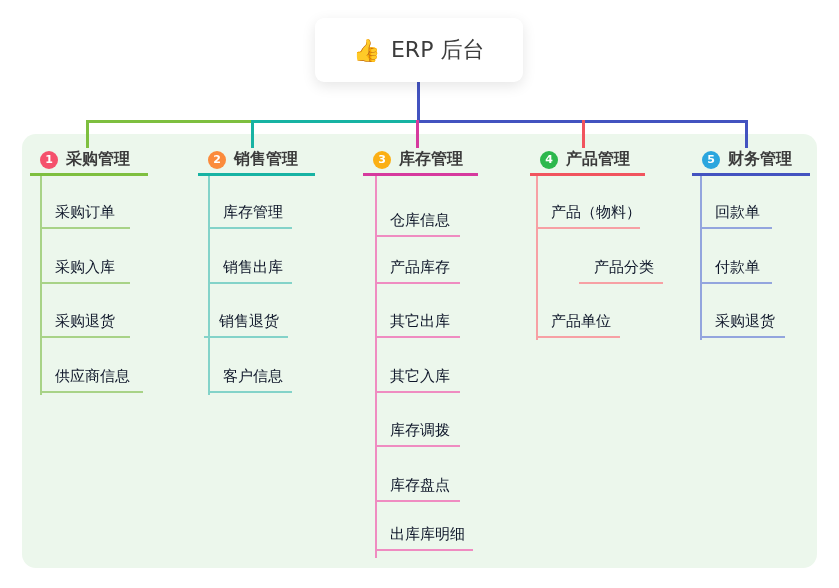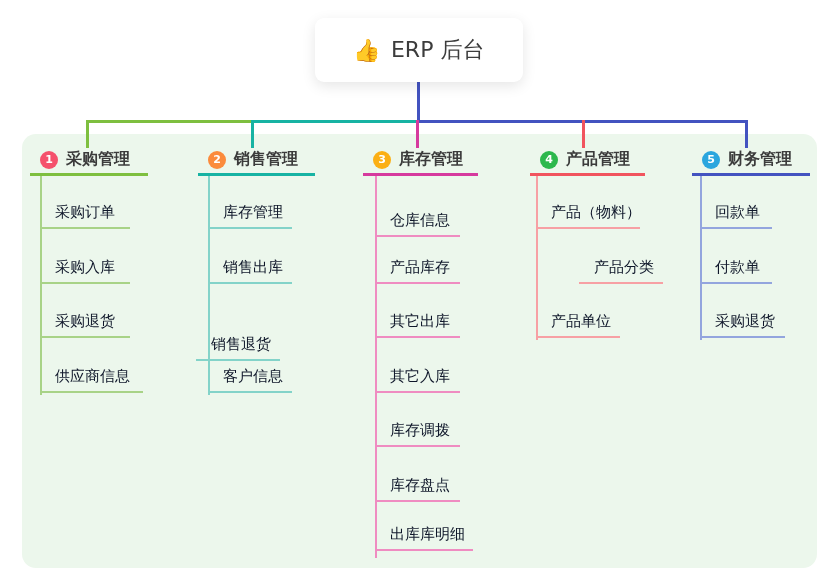--- a/index.html
+++ b/index.html
@@ -51,21 +51,21 @@
       <div class="child-node" style="left: 40px; top: 256px; width: 90px; height: 28px; border-bottom: 2px solid rgb(168, 211, 135);">采购入库</div>
       <div class="child-node" style="left: 40px; top: 310px; width: 90px; height: 28px; border-bottom: 2px solid rgb(168, 211, 135);">采购退货</div>
       <div class="child-node" style="left: 40px; top: 365px; width: 103px; height: 28px; border-bottom: 2px solid rgb(168, 211, 135);">供应商信息</div>
       <div class="branch-header" style="left: 198px; top: 146px; width: 117px; border-bottom: 3px solid rgb(23, 179, 163);">
         <span class="badge" style="background: rgb(251, 139, 60);">2</span>
         <span>销售管理</span>
       </div>
       <div class="cline" style="left: 208px; top: 176px; width: 2px; height: 218.5px; background: rgb(131, 211, 201);"></div>
       <div class="child-node" style="left: 208px; top: 201px; width: 84px; height: 28px; border-bottom: 2px solid rgb(131, 211, 201);">库存管理</div>
       <div class="child-node" style="left: 208px; top: 256px; width: 84px; height: 28px; border-bottom: 2px solid rgb(131, 211, 201);">销售出库</div>
-      <div class="child-node" style="left: 196px; top: 310px; width: 84px; height: 28px; border-bottom: 2px solid rgb(131, 211, 201); margin-top: 23px;">销售退货</div>
+      <div class="child-node" style="left: 204px; top: 310px; width: 84px; height: 28px; border-bottom: 2px solid rgb(131, 211, 201);">销售退货</div>
       <div class="child-node" style="left: 208px; top: 365px; width: 84px; height: 28px; border-bottom: 2px solid rgb(131, 211, 201);">客户信息</div>
       <div class="branch-header" style="left: 363px; top: 146px; width: 115px; border-bottom: 3px solid rgb(214, 58, 158);">
         <span class="badge" style="background: rgb(251, 175, 20);">3</span>
         <span>库存管理</span>
       </div>
       <div class="cline" style="left: 375px; top: 176px; width: 2px; height: 382px; background: rgb(239, 140, 193);"></div>
       <div class="child-node" style="left: 375px; top: 201px; width: 85px; height: 28px; border-bottom: 2px solid rgb(239, 140, 193); margin-top: 8px;">仓库信息</div>
       <div class="child-node" style="left: 375px; top: 256px; width: 85px; height: 28px; border-bottom: 2px solid rgb(239, 140, 193);">产品库存</div>
       <div class="child-node" style="left: 375px; top: 310px; width: 85px; height: 28px; border-bottom: 2px solid rgb(239, 140, 193);">其它出库</div>
       <div class="child-node" style="left: 375px; top: 365px; width: 85px; height: 28px; border-bottom: 2px solid rgb(239, 140, 193);">其它入库</div>

